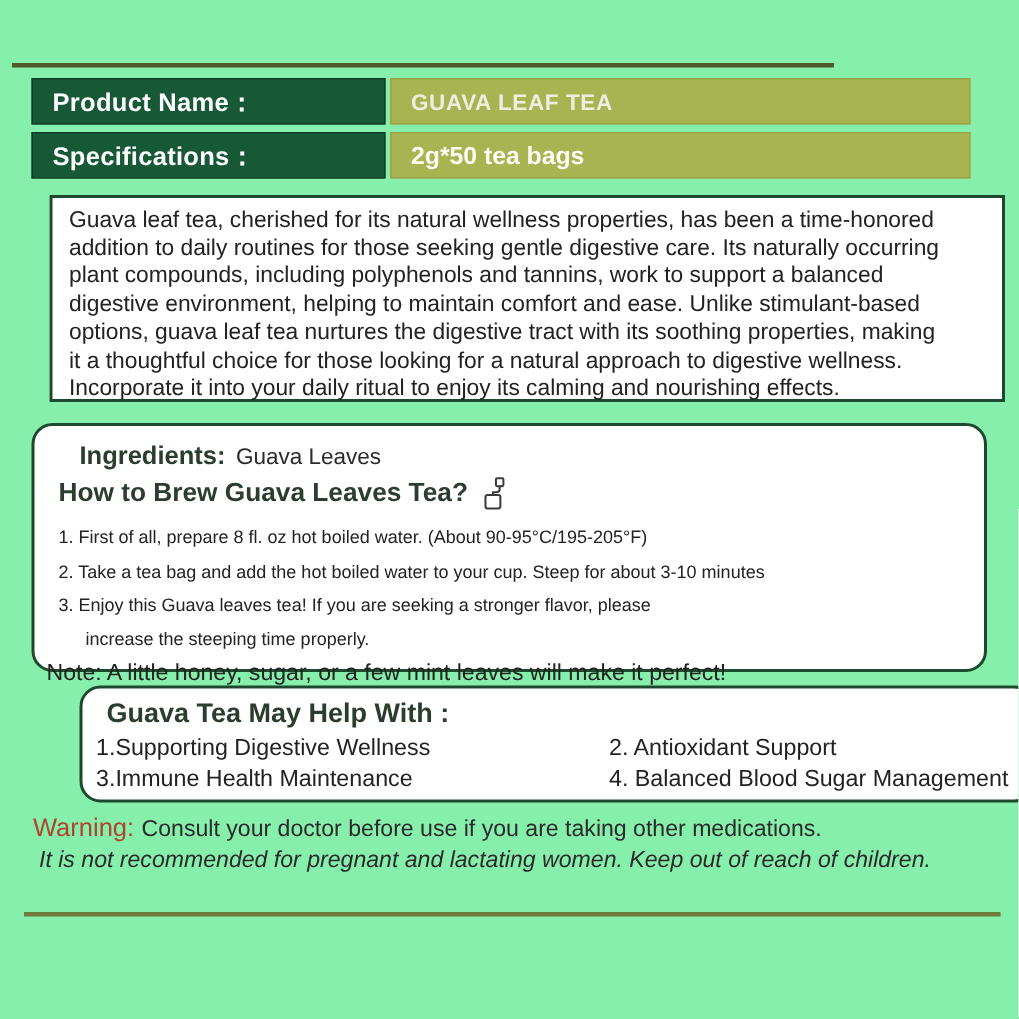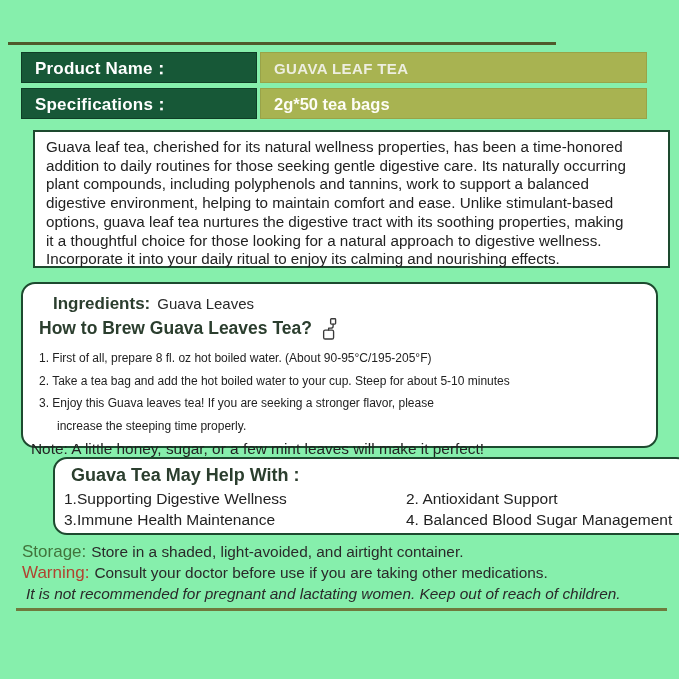--- a/index.html
+++ b/index.html
@@ -108,42 +108,39 @@
       <span class="teabag">
         <svg width="16" height="22" viewBox="0 0 16 23" fill="none" stroke="#3a3a3a" stroke-width="1.4" stroke-linecap="round" stroke-linejoin="round">
           <rect x="9.7" y="0.8" width="5.2" height="5.6" rx="0.8"></rect>
           <path d="M12.3 6.4 L12.3 8.6 Q12.3 10.6 9.8 10.6 L7.6 10.6 L7.6 12.6"></path>
           <rect x="2.4" y="12.6" width="10.4" height="9.4" rx="1.6"></rect>
         </svg>
       </span>
     </div>
     <div class="steps">
       <div class="step">1. First of all, prepare 8 fl. oz hot boiled water. (About 90-95°C/195-205°F)</div>
-      <div class="step">2. Take a tea bag and add the hot boiled water to your cup. Steep for about 5-10 minutes</div>
+      <div class="step">2. Take a tea bag and add the hot boiled water to your cup. Steep for about 3-10 minutes</div>
       <div class="step">3. Enjoy this Guava leaves tea! If you are seeking a stronger flavor, please
 increase the steeping time properly.</div>
     </div>
     <div class="note-line">Note: A little honey, sugar, or a few mint leaves will make it perfect!</div>
   </div>
 
   <div class="gbox box-help">
     <div class="help-title">Guava Tea May Help With :</div>
     <div class="help-grid">
       <div>1.Supporting Digestive Wellness</div>
       <div>2. Antioxidant Support</div>
       <div>3.Immune Health Maintenance</div>
       <div>4. Balanced Blood Sugar Management</div>
     </div>
   </div>
 
   <div class="footer">
     <div class="f-line">
-      <span class="f-label storage">Storage:</span><span class="f-cont">Store in a shaded, light-avoided, and airtight container.</span>
-    </div>
-    <div class="f-line">
       <span class="f-label warning">Warning:</span><span class="f-cont">Consult your doctor before use if you are taking other medications.</span>
     </div>
     <div class="f-line" style="padding-left:4px;font-style:italic;">It is not recommended for pregnant and lactating women. Keep out of reach of children.</div>
   </div>
 
   <div class="bottom-line"></div>
 
 </div>
 
 </body></html>

